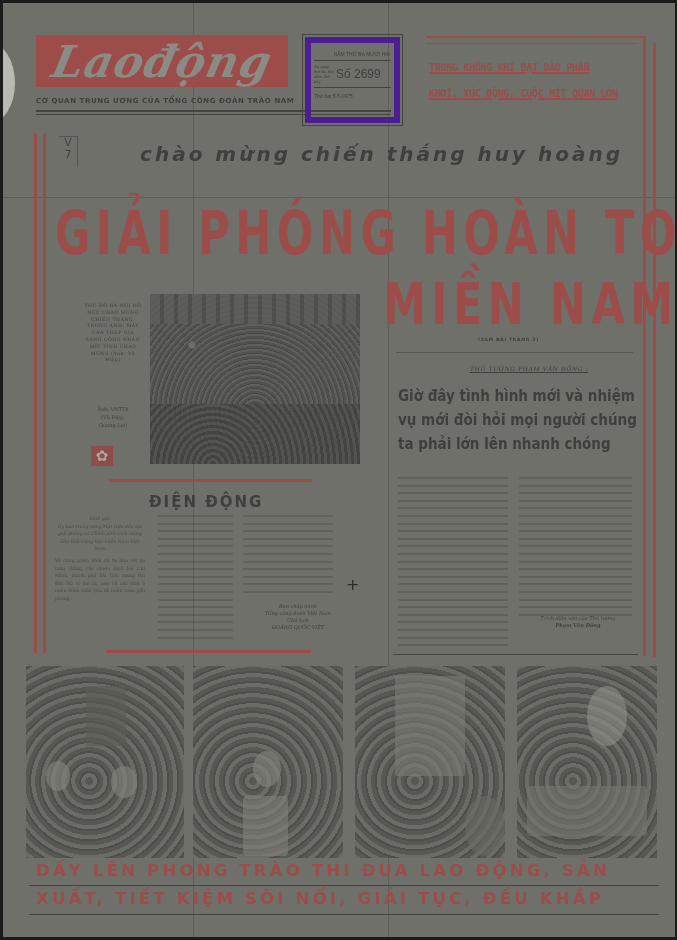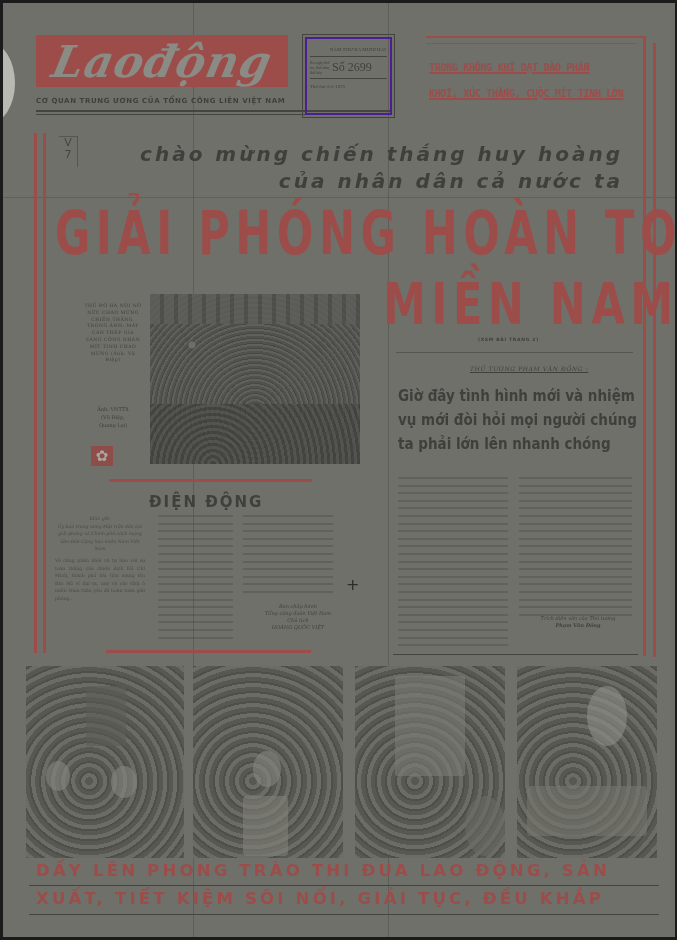--- a/index.html
+++ b/index.html
@@ -27,22 +27,22 @@
     transform:skewX(-12deg); display:inline-block;
   }
   .masthead-sub {
     position:absolute; left:33px; top:94px; font-size:7px; font-weight:bold;
     color:#3f403c; letter-spacing:0.6px;
   }
   .masthead-rule { position:absolute; left:33px; top:107px; width:355px; height:2px; background:#44453f; }
   .masthead-rule2 { position:absolute; left:33px; top:111px; width:355px; height:1px; background:#44453f; }
   .infobox {
     position:absolute; left:302px; top:34px; width:83px; height:74px;
-    border:2px solid #4c1d95; outline:1px solid #44453f; outline-offset:2px;
-    font-family:Liberation Serif, serif; color:#3f403c;
+    border:6px solid #4c1d95; outline:1px solid #44453f; outline-offset:2px;
+    font-family:Liberation Sans, sans-serif; color:#3f403c;
   }
   .infobox .r1 { font-size:5px; text-align:right; padding:8px 4px 0 0; line-height:6px; }
   .infobox .line { height:1px; background:#44453f; margin:3px 3px; }
   .infobox .r2 { display:flex; align-items:center; padding:0 3px; }
   .infobox .r2 .tiny { font-size:4px; line-height:5px; width:22px; }
   .infobox .r2 .num { font-size:12px; }
   .infobox .r3 { font-size:5px; font-style:italic; padding:2px 3px; }
 
   .topbox {
     position:absolute; left:423px; top:33px; width:218px; height:92px;
@@ -128,51 +128,50 @@
 <div class="page">
   <div class="disc"></div>
 
   <div class="fold-v" style="left:190px"></div>
   <div class="fold-v" style="left:385px"></div>
   <div class="fold-h" style="top:194px"></div>
 
   <div class="masthead-logo">
     <span>Laođộng</span>
   </div>
-  <div class="masthead-sub">CƠ QUAN TRUNG ƯƠNG CỦA TỔNG CÔNG LIÊN VIỆT NAM</div>
+  <div class="masthead-sub">CƠ QUAN TRUNG ƯƠNG CỦA TỔNG CÔNG ĐOÀN TRÀO NAM</div>
   <div class="masthead-rule"></div>
   <div class="masthead-rule2"></div>
 
   <div class="infobox">
     <div class="r1">NĂM THỨ BA MƯƠI HAI</div>
     <div class="line"></div>
     <div class="r2">
       <span class="tiny">Ra ngày thứ ba, thứ năm, thứ bảy</span>
       <span class="num">Số 2699</span>
     </div>
     <div class="line"></div>
     <div class="r3">Thứ hai 5-5-1975</div>
   </div>
 
   <div class="topbox"></div>
   <div class="topbox-inner"></div>
   <div class="topbox-lines">
     <div><u>TRONG KHÔNG KHÍ DẠT DÀO PHẤN</u></div>
-    <div><u>KHỞI, XÚC THẮNG, CUỘC MÍT TINH LỚN</u></div>
+    <div><u>KHỞI, XÚC ĐỘNG, CUỘC MÍT QUAN LỚN</u></div>
   </div>
 
   <div class="vline" style="left:31px;top:130px;height:520px"></div>
   <div class="vline" style="left:40px;top:130px;height:520px"></div>
   <div class="vline" style="left:640px;top:33px;height:620px"></div>
   <div class="vline" style="left:650px;top:40px;height:614px"></div>
 
   <div class="mark7">V<br>7</div>
 
   <div class="kicker" style="top:139px">chào mừng chiến thắng huy hoàng</div>
-  <div class="kicker" style="top:166px">của nhân dân cả nước ta</div>
 
   <div class="headline" style="left:52px;top:196px;font-size:52px;transform:scaleX(0.92) scaleY(1.15);letter-spacing:6px">GIẢI PHÓNG HOÀN TOÀN</div>
   <div class="headline" style="left:380px;top:268px;font-size:52px;transform:scaleX(0.92) scaleY(1.1);letter-spacing:6px">MIỀN NAM</div>
   <div class="see-page">(XEM BÀI TRANG 2)</div>
 
   <div class="caption-side">THỦ ĐÔ HÀ NỘI NÔ NỨC CHÀO MỪNG CHIẾN THẮNG. TRONG ẢNH: MÁY CÁN THÉP GIA SÀNG CÔNG NHÂN MÍT TINH CHÀO MỪNG (Ảnh: Vũ Điệp)</div>
   <div class="caption-credit">
     <div>Ảnh: VNTTX</div>
     <div>(Vũ Điệp,</div>
     <div>Quang Lợi)</div>

